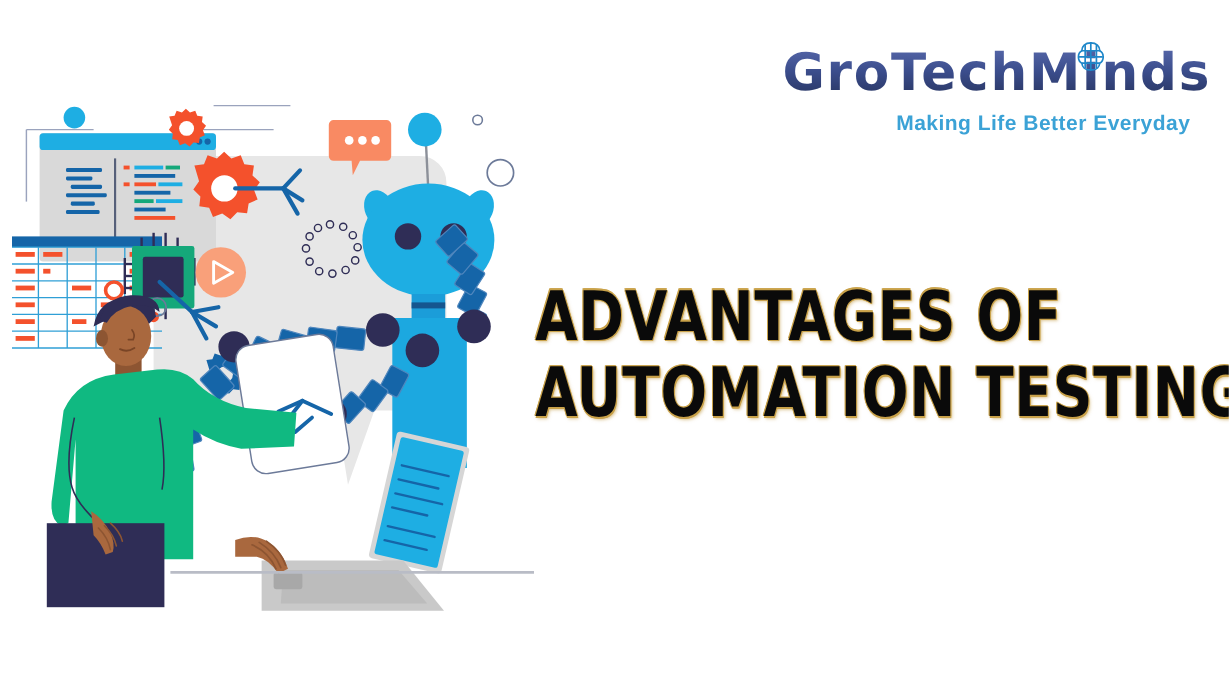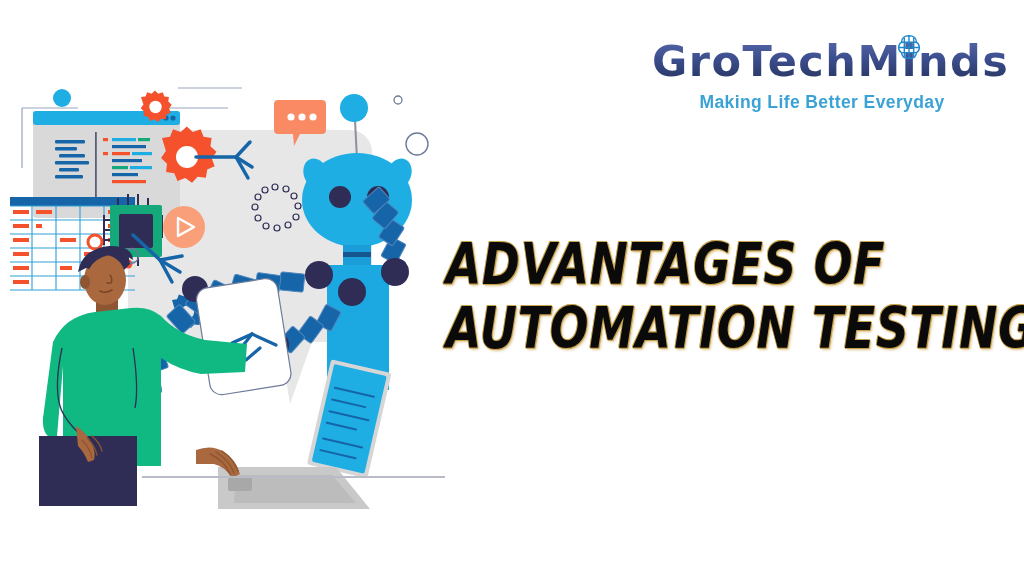--- a/index.html
+++ b/index.html
@@ -16,21 +16,21 @@
   #banner{
     position:absolute; inset:0;
     background:#ffffff;
   }
 
   
   #logo-block{
     position:absolute;
     left:652px; top:40px;
     width:340px; height:90px;
-    text-align:center;
+    text-align:right;
   }
   #logo-wordmark{
     font-family:"DejaVu Sans", sans-serif;
     font-size:43px;
     font-weight:700;
     letter-spacing:1.5px;
     line-height:1;
     color:#3c4f8e;
     background:linear-gradient(180deg,#5566a8 0%,#3b4d8c 45%,#27345f 100%);
     -webkit-background-clip:text;
@@ -53,21 +53,20 @@
     position:absolute;
     left:242px; top:-8px;
     width:30px; height:30px;
   }
 
   
   #headline{
     position:absolute;
     left:446px; top:232px;
     width:540px;
-    font-style:italic;
   }
   .headline-line{
     font-family:"DejaVu Sans", sans-serif;
     font-weight:700;
     font-size:57px;
     line-height:64px;
     letter-spacing:1px;
     color:#0a0a0a;
     white-space:nowrap;
     transform:scaleX(0.80);

